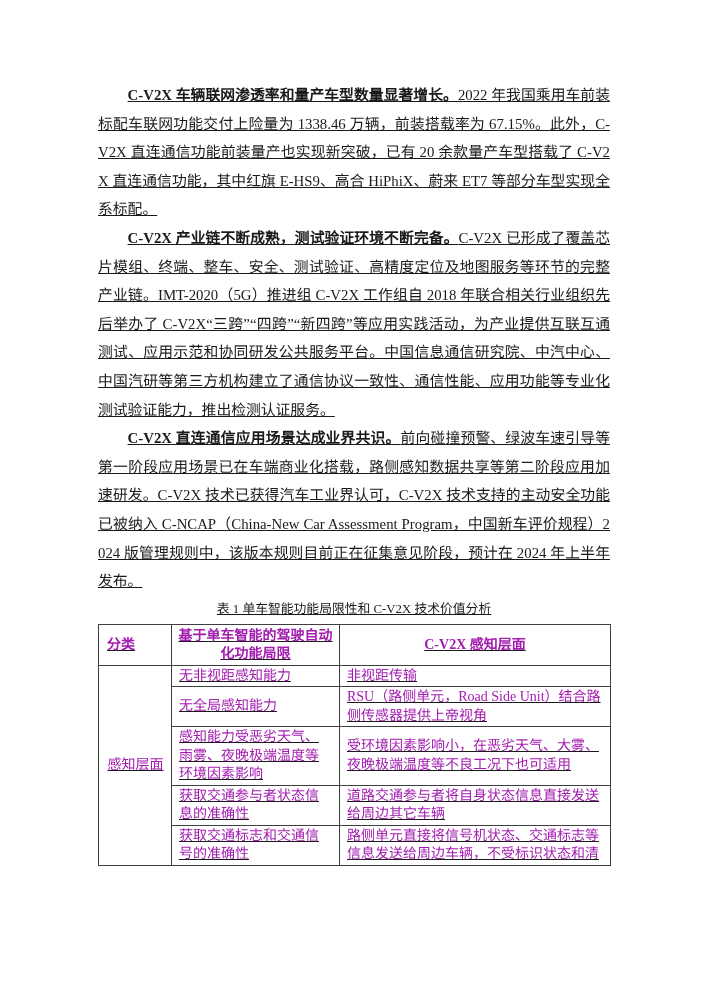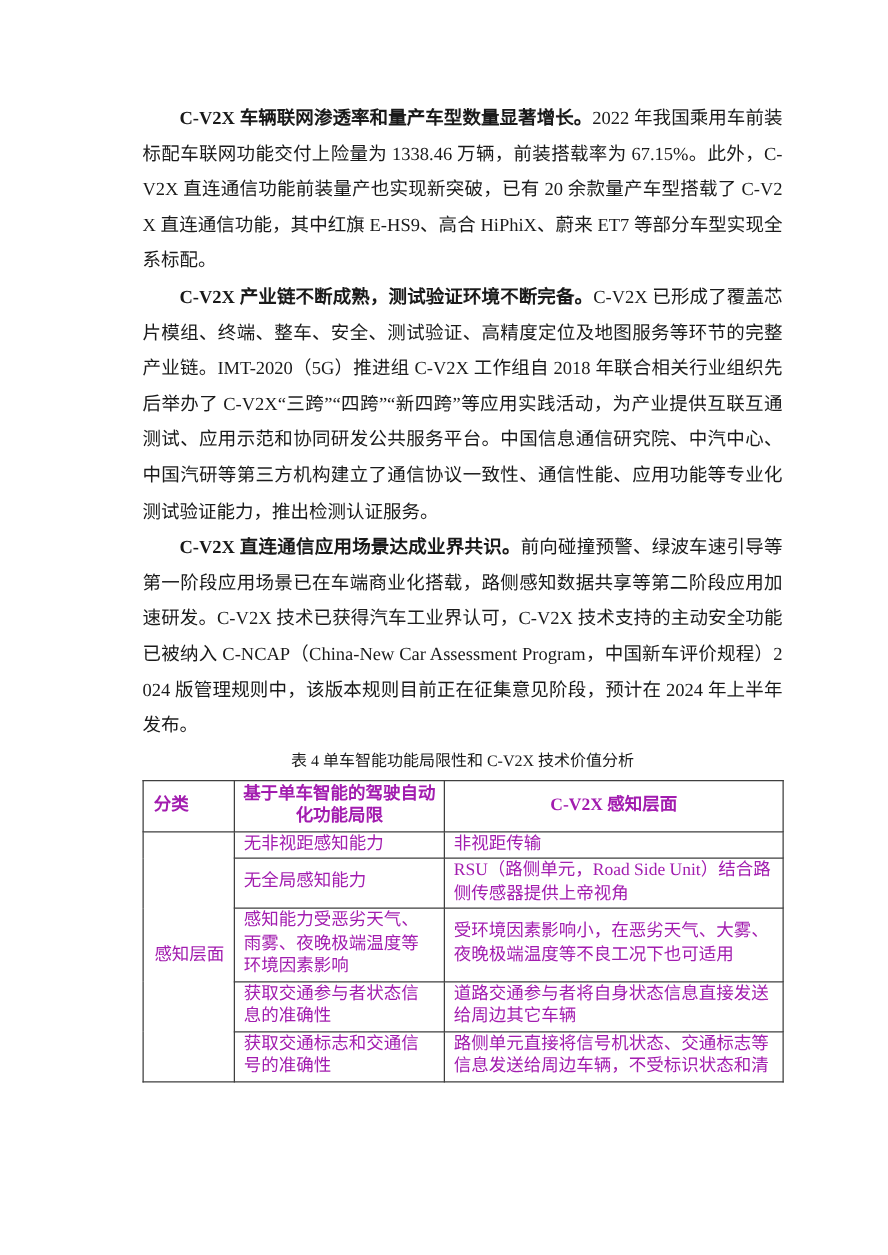--- a/index.html
+++ b/index.html
@@ -12,23 +12,24 @@
     width: 710px;
     height: 1004px;
     background: #ffffff;
     color: #1a1a1a;
     font-family: "Liberation Serif", "DejaVu Serif", serif;
     overflow: hidden;
     box-sizing: border-box;
   }
   .content {
     position: absolute;
-    left: 114px;
+    left: 98px;
     top: 81px;
     width: 512px;
+    text-decoration: underline;
   }
   p.para {
     margin: 0;
     font-size: 14.8px;
     line-height: 28.6px;
     text-align: justify;
     text-indent: 2em;
     word-break: break-all;
   }
   p.para .lead {
@@ -90,21 +91,21 @@
   <div class="content">
 
     <p class="para"><span class="lead">C-V2X 车辆联网渗透率和量产车型数量显著增长。</span><span>2022 年我国乘用车前装标配车联网功能交付上险量为 1338.46 万辆，前装搭载率为 67.15%。此外，C-V2X 直连通信功能前装量产也实现新突破，已有 20 余款量产车型搭载了 C-V2X 直连通信功能，其中红旗 E-HS9、高合 HiPhiX、蔚来 ET7 等部分车型实现全系标配。</span></p>
 
     <p class="para"><span class="lead">C-V2X 产业链不断成熟，测试验证环境不断完备。</span><span>C-V2X 已形成了覆盖芯片模组、终端、整车、安全、测试验证、高精度定位及地图服务等环节的完整产业链。IMT-2020（5G）推进组 C-V2X 工作组自 2018 年联合相关行业组织先后举办了 C-V2X“三跨”“四跨”“新四跨”等应用实践活动，为产业提供互联互通测试、应用示范和协同研发公共服务平台。中国信息通信研究院、中汽中心、中国汽研等第三方机构建立了通信协议一致性、通信性能、应用功能等专业化测试验证能力，推出检测认证服务。</span></p>
 
     <p class="para"><span class="lead">C-V2X 直连通信应用场景达成业界共识。</span><span>前向碰撞预警、绿波车速引导等第一阶段应用场景已在车端商业化搭载，路侧感知数据共享等第二阶段应用加速研发。C-V2X 技术已获得汽车工业界认可，C-V2X 技术支持的主动安全功能已被纳入 C-NCAP（China-New Car Assessment Program，中国新车评价规程）2024 版管理规则中，该版本规则目前正在征集意见阶段，预计在 2024 年上半年发布。</span></p>
 
 
 
-    <div class="table-caption">表 4 单车智能功能局限性和 C-V2X 技术价值分析</div>
+    <div class="table-caption">表 1 单车智能功能局限性和 C-V2X 技术价值分析</div>
 
     <table class="data-table">
       <colgroup>
         <col style="width:73px">
         <col style="width:168px">
         <col style="width:271px">
       </colgroup>
       <thead>
         <tr>
           <th class="th-category">分类</th>

